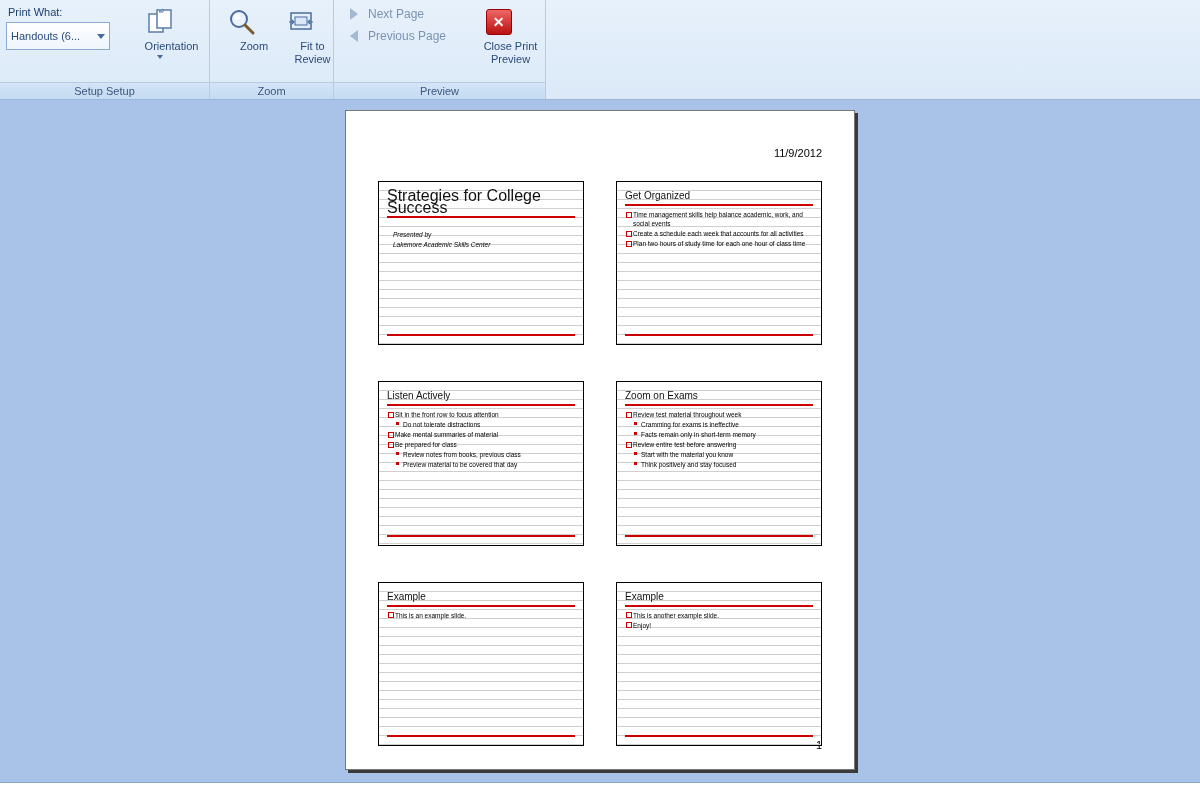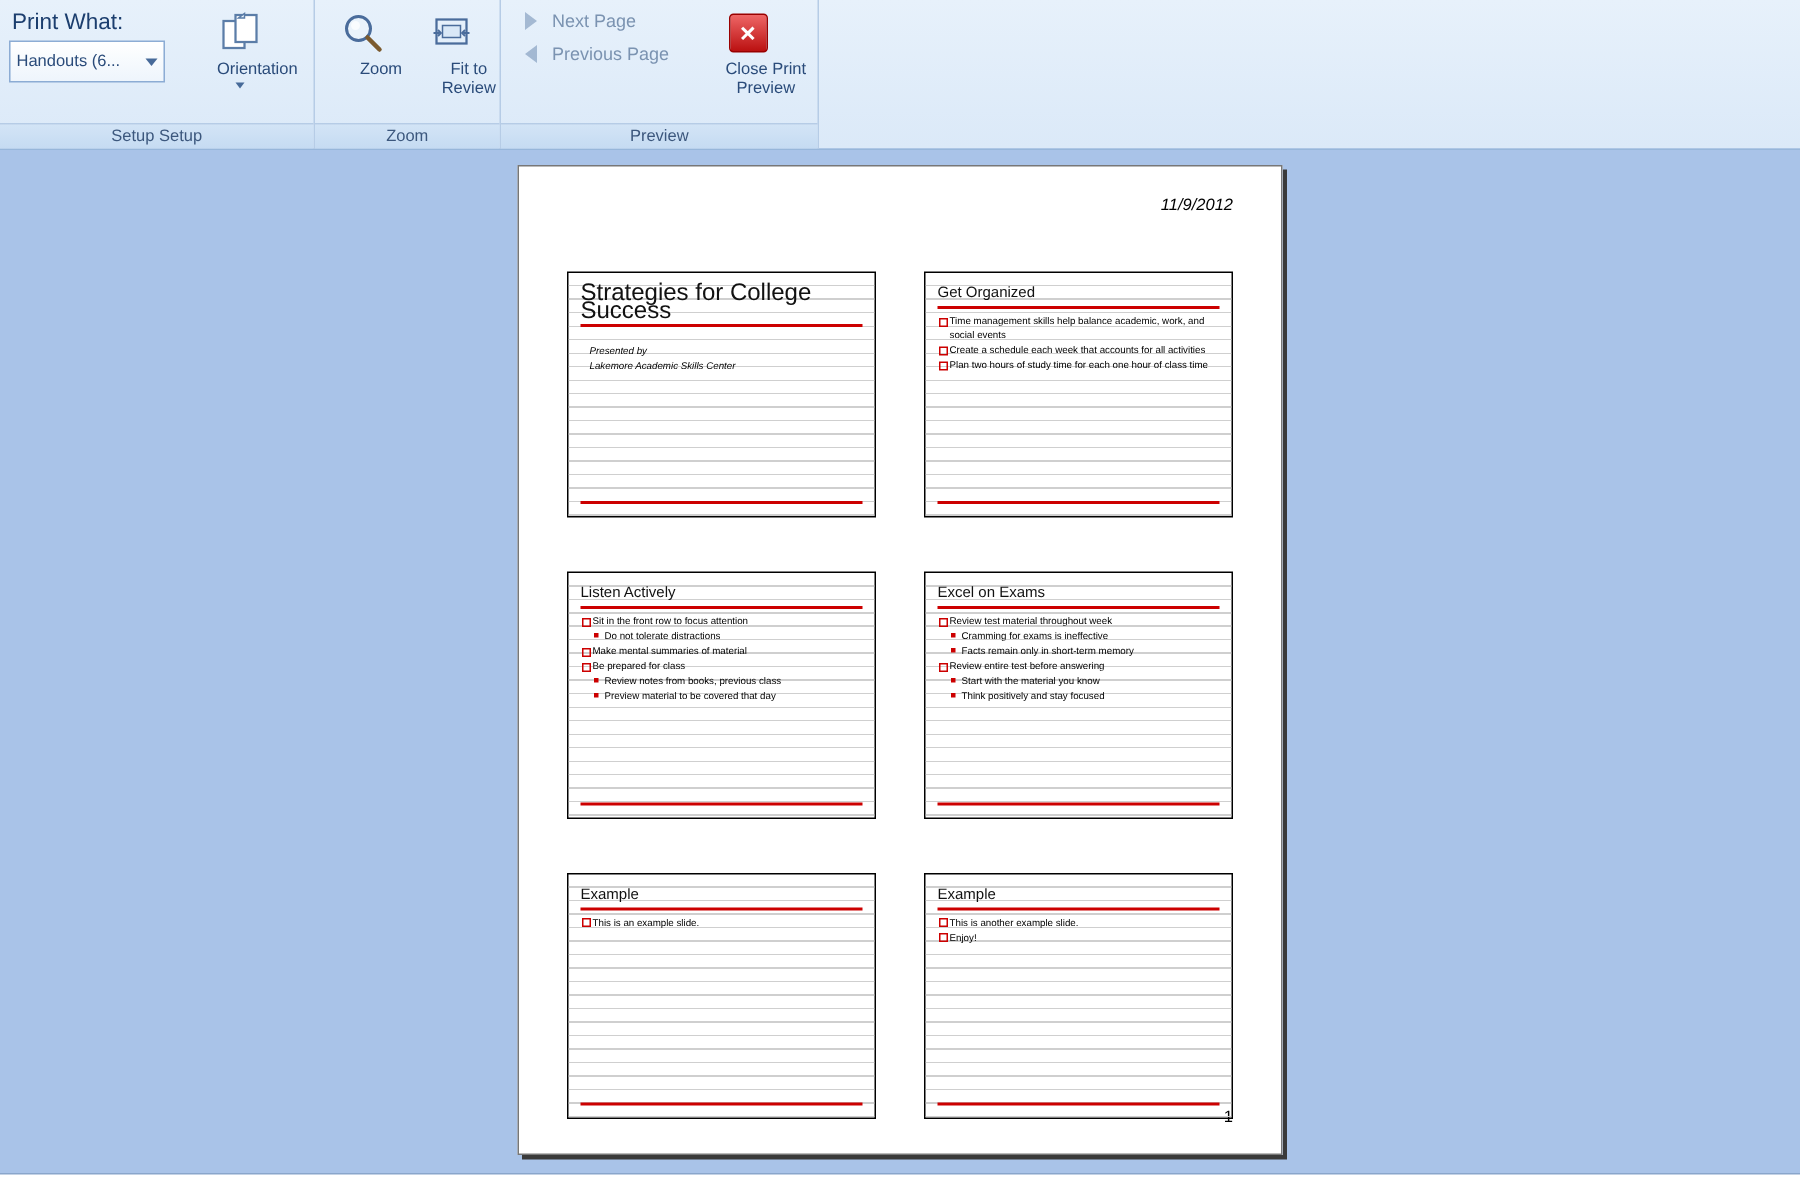--- a/index.html
+++ b/index.html
@@ -22,21 +22,21 @@
   .small-btn { display:flex; align-items:center; gap:6px; padding:2px 6px; color:#7b93b1; cursor:default; border-radius:3px; white-space:nowrap;}
   .small-btn .sicon { width:16px; height:16px; opacity:0.55; }
   
   .x-sq { width:26px; height:26px; background:linear-gradient(#e66,#b11); border-radius:3px; display:flex; align-items:center; justify-content:center; border:1px solid #900;}
   .x-sq::before { content:"✕"; color:#fff; font-weight:bold; font-size:14px; }
 
   
   .canvas { flex:1; overflow:auto; display:flex; justify-content:center; align-items:flex-start; padding:10px 0 0; }
   .page-shadow { box-shadow:3px 3px 0 #3a3a3a; }
   .page { width:510px; height:660px; background:#fff; border:1px solid #777; position:relative; padding:36px 32px 30px; }
-  .date { position:absolute; top:20px; right:32px; font-size:11px; color:#000;font-style:italic; }
+  .date { position:absolute; top:36px; right:32px; font-size:11px; color:#000; }
   .pagenum { position:absolute; bottom:18px; right:32px; font-size:11px; color:#000; }
   .slides-grid { display:grid; grid-template-columns:1fr 1fr; grid-template-rows:repeat(3,1fr); gap:36px 32px; height:565px; margin-top:34px;}
   .slide { border:1.5px solid #000; position:relative; overflow:hidden; }
   
   .slide::before { content:""; position:absolute; inset:0; background:repeating-linear-gradient(to bottom, transparent 0, transparent 8px, #cfcfcf 8px, #cfcfcf 9px); z-index:0;}
   .slide-inner { position:relative; z-index:1; padding:6px 8px 6px; height:100%; }
   .s-title { font-family: "Trebuchet MS", sans-serif; font-size:10px; color:#111; margin:2px 0 1px; line-height:12px;}
   .s-title.big { font-size:16px; line-height:12px; }
   .redline { height:2px; background:#c00; margin:2px 0 4px; }
   .slide ul { margin:0; padding:0; list-style:none; }
@@ -51,21 +51,21 @@
   .status { height:6px; background:#fff; border-top:1px solid #8aa6cb;}
 </style>
 </head>
 <body>
 
 <div class="ribbon">
 
   <div class="group" style="width:210px;">
     <div class="group-body">
       <div class="pw-col">
-        <div style="font-size:15px;padding:2px 0 0 2px;">Print What:</div>
+        <div style="font-size:11px;padding:2px 0 0 2px;">Print What:</div>
         <div class="dropdown">
           <span>Handouts (6...</span>
           <span class="caret"></span>
         </div>
       </div>
       <div class="big-btn" style="margin-top:0;">
         <div class="icon">
           <svg width="30" height="30" viewBox="0 0 30 30">
             <rect x="4" y="7" width="14" height="18" fill="#fff" stroke="#5b7da8" stroke-width="1.5"></rect>
             <rect x="12" y="3" width="14" height="18" fill="#fff" stroke="#5b7da8" stroke-width="1.5"></rect>
@@ -179,21 +179,21 @@
                 <li>Make mental summaries of material</li>
                 <li>Be prepared for class</li>
                 <li class="sub">Review notes from books, previous class</li>
                 <li class="sub">Preview material to be covered that day</li>
               </ul>
               <div class="footer-line"></div>
             </div>
           </div>
           <div class="slide">
             <div class="slide-inner">
-              <div class="s-title">Excel on Exams</div>
+              <div class="s-title">Zoom on Exams</div>
               <div class="redline"></div>
               <ul>
                 <li>Review test material throughout week</li>
                 <li class="sub">Cramming for exams is ineffective</li>
                 <li class="sub">Facts remain only in short-term memory</li>
                 <li>Review entire test before answering</li>
                 <li class="sub">Start with the material you know</li>
                 <li class="sub">Think positively and stay focused</li>
               </ul>
               <div class="footer-line"></div>

